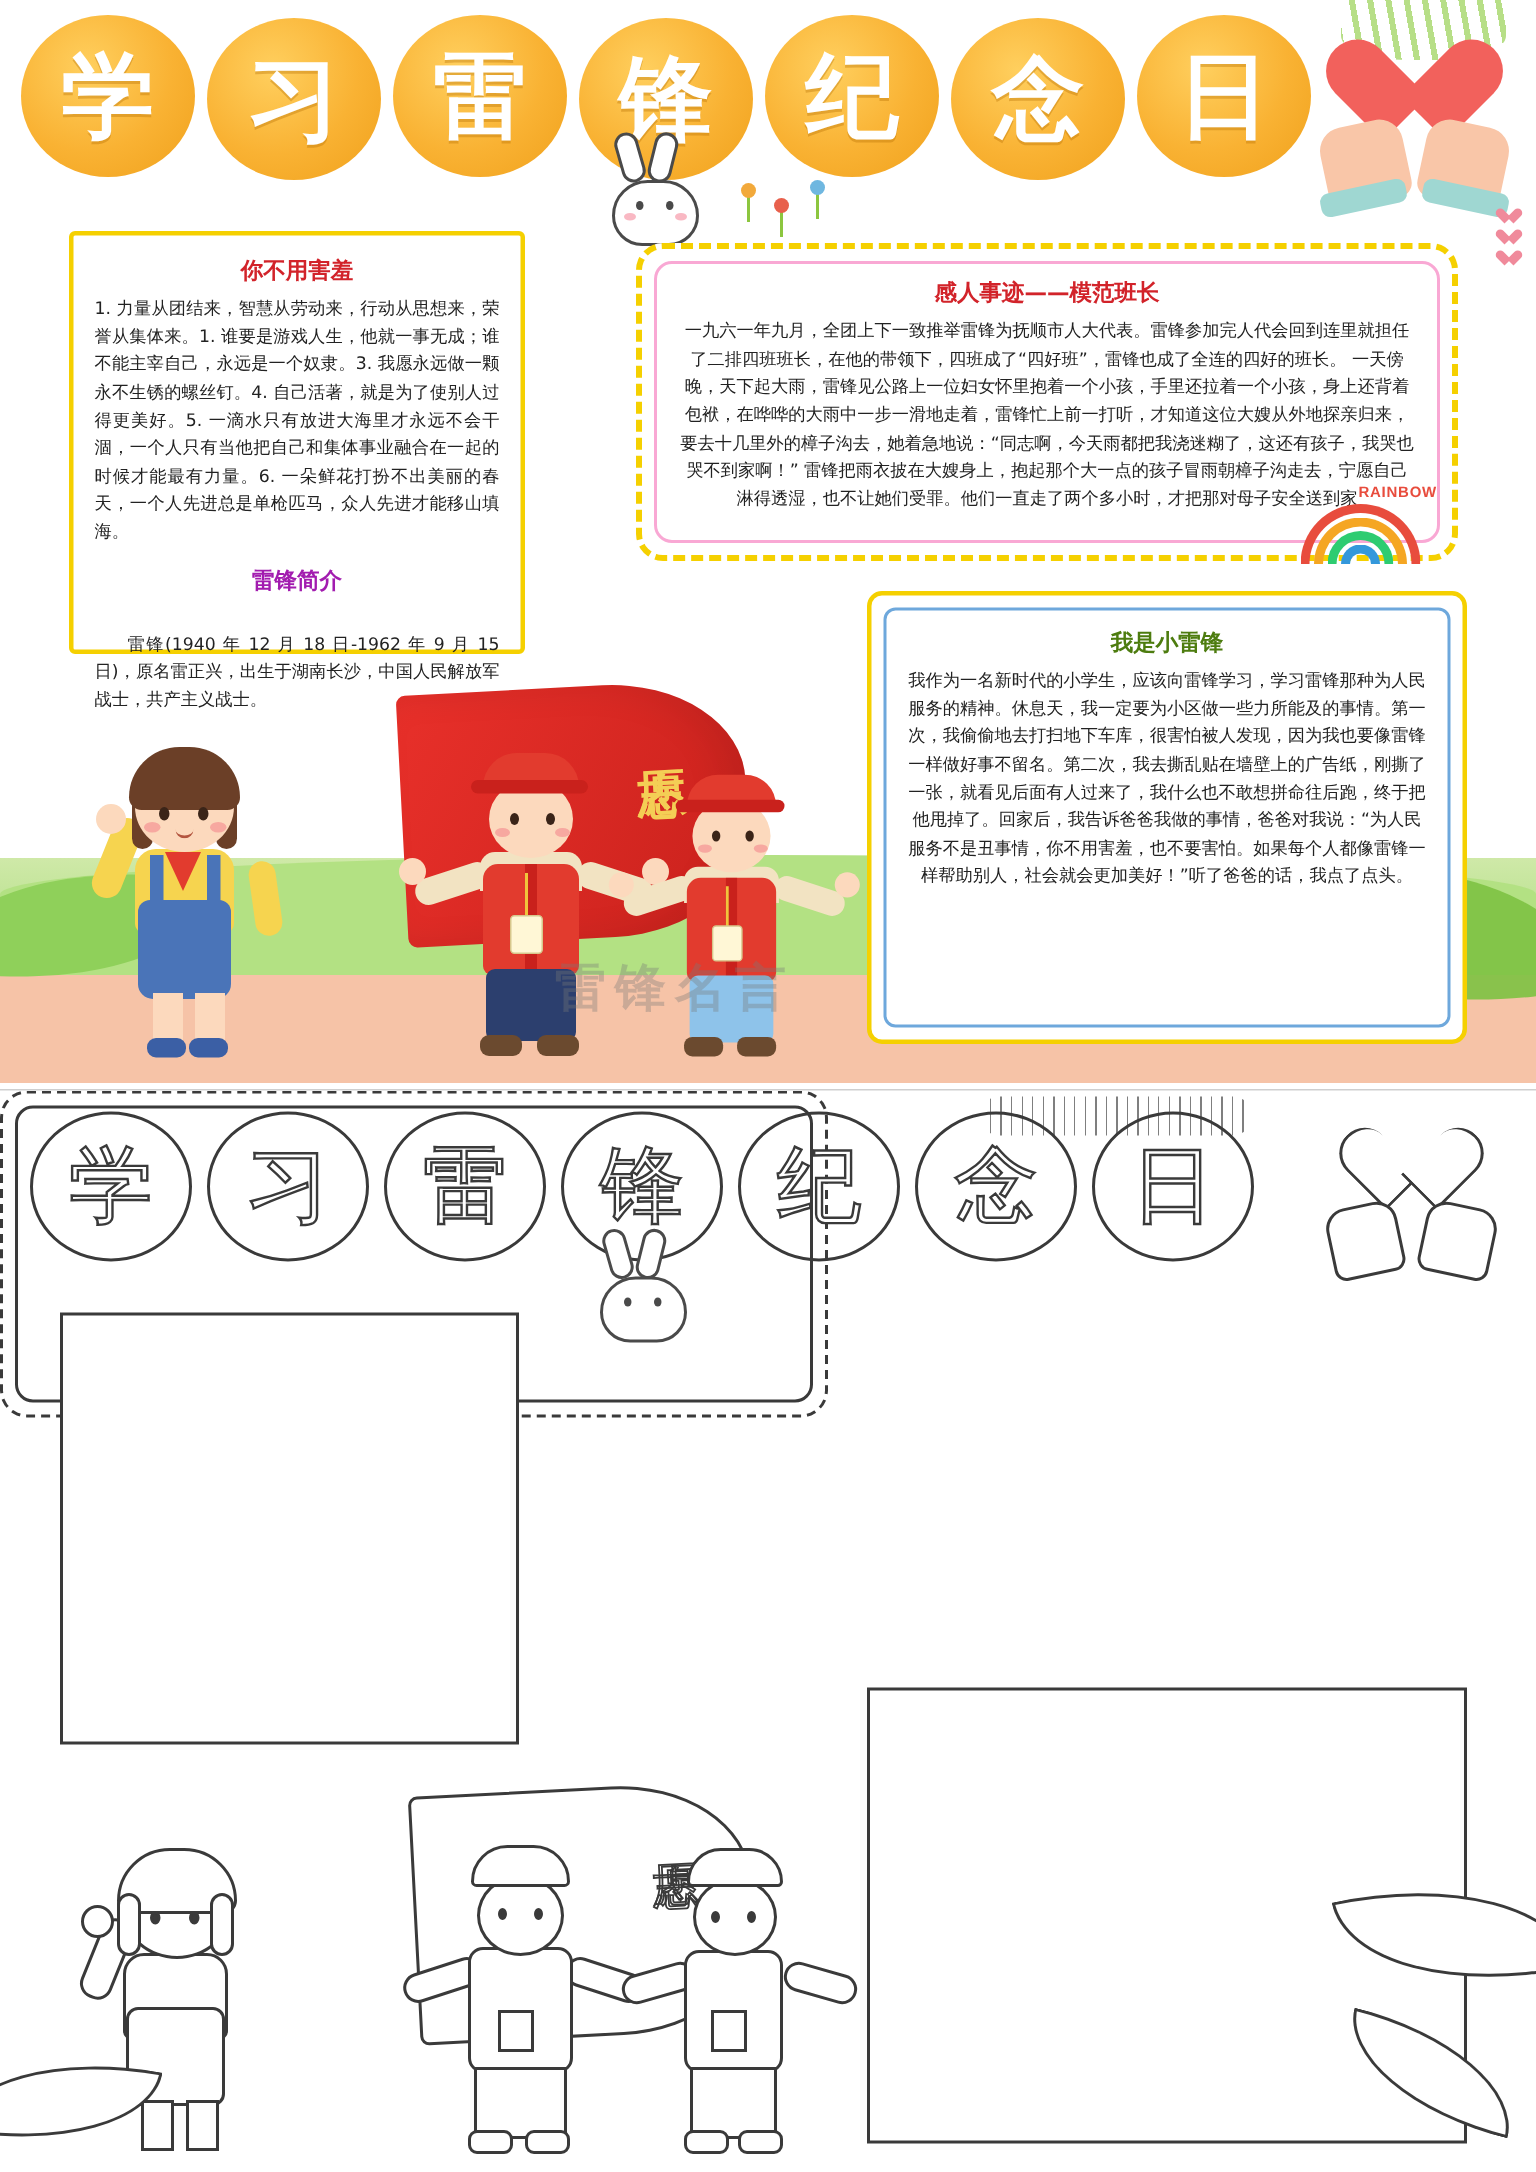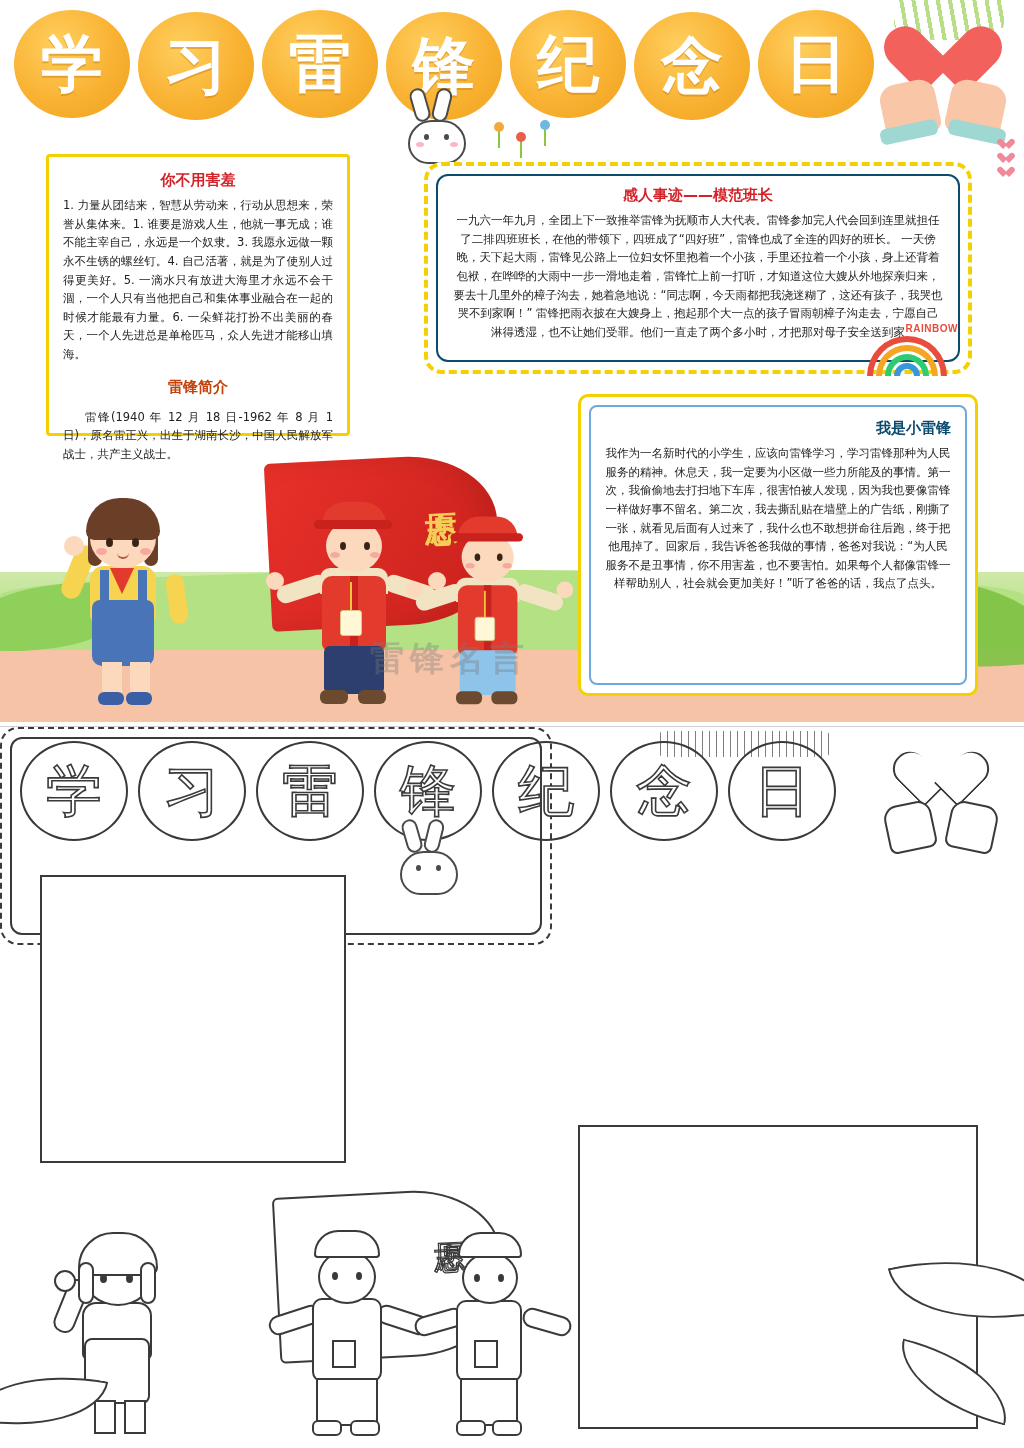--- a/index.html
+++ b/index.html
@@ -127,21 +127,21 @@
     padding: 12px 14px 10px 14px;
   }
   .box-top {
     left: 424px; top: 162px; width: 548px; height: 212px;
     border: 4px dashed #f5d000;
     border-radius: 18px;
     padding: 8px;
   }
   .box-top-inner {
     width: 100%; height: 100%;
-    border: 2px solid #0c4a6e;
+    border: 2px solid #f9a8d4;
     border-radius: 12px;
     padding: 8px 14px;
   }
   .box-right {
     left: 578px; top: 394px; width: 400px; height: 302px;
     border: 3px solid #f5d000;
     border-radius: 10px;
     padding: 8px;
   }
   .box-right-inner {
@@ -152,37 +152,37 @@
   }
 
   .box-title {
     text-align: center;
     color: #d2232a;
     font-weight: 700;
     font-size: 15px;
     margin: 2px 0 6px 0;
     font-family: "DejaVu Sans", sans-serif;
   }
-  .box-title.blue { color: #0c4a6e; text-align: right; }
+  .box-title.blue { color: #4d7c0f; }
   .box-text {
     font-size: 11.5px;
     line-height: 1.62;
     color: #222;
     text-align: justify;
     text-indent: 0;
     font-family: "DejaVu Sans", sans-serif;
   }
   .box-text.center-ish { text-align: center; }
   .box-text.indent { text-indent: 22px; }
   .sub-title {
     text-align: center;
-    color: #c2410c;
+    color: #a21caf;
     font-weight: 700;
     font-size: 15px;
-    margin: 14px 0 11px 0;
+    margin: 14px 0 23px 0;
     font-family: "DejaVu Sans", sans-serif;
   }
 
   
   .rainbow {
     position: absolute; right: 18px; bottom: -6px; width: 86px; height: 54px;
   }
   .rainbow i {
     position: absolute; left: 50%; bottom: 0; border-radius: 100px 100px 0 0;
     border-style: solid; border-bottom: none; transform: translateX(-50%);
@@ -440,21 +440,21 @@
       </div>
     <div class="flower" style="left:540px; top:120px;">
         <i></i>
         <b style="background:#6fb7e0"></b>
       </div>
 
     <div class="box box-left">
       <div class="box-title">你不用害羞</div>
       <div class="box-text">1. 力量从团结来，智慧从劳动来，行动从思想来，荣誉从集体来。1. 谁要是游戏人生，他就一事无成；谁不能主宰自己，永远是一个奴隶。3. 我愿永远做一颗永不生锈的螺丝钉。4. 自己活著，就是为了使别人过得更美好。5. 一滴水只有放进大海里才永远不会干涸，一个人只有当他把自己和集体事业融合在一起的时候才能最有力量。6. 一朵鲜花打扮不出美丽的春天，一个人先进总是单枪匹马，众人先进才能移山填海。</div>
       <div class="sub-title">雷锋简介</div>
-      <div class="box-text indent">雷锋(1940 年 12 月 18 日-1962 年 8 月 1 日)，原名雷正兴，出生于湖南长沙，中国人民解放军战士，共产主义战士。</div>
+      <div class="box-text indent">雷锋(1940 年 12 月 18 日-1962 年 9 月 15 日)，原名雷正兴，出生于湖南长沙，中国人民解放军战士，共产主义战士。</div>
     </div>
 
     <div class="box box-top">
       <div class="box-top-inner">
         <div class="box-title">感人事迹——模范班长</div>
         <div class="box-text center-ish">一九六一年九月，全团上下一致推举雷锋为抚顺市人大代表。雷锋参加完人代会回到连里就担任了二排四班班长，在他的带领下，四班成了“四好班”，雷锋也成了全连的四好的班长。 一天傍晚，天下起大雨，雷锋见公路上一位妇女怀里抱着一个小孩，手里还拉着一个小孩，身上还背着包袱，在哗哗的大雨中一步一滑地走着，雷锋忙上前一打听，才知道这位大嫂从外地探亲归来，要去十几里外的樟子沟去，她着急地说：“同志啊，今天雨都把我浇迷糊了，这还有孩子，我哭也哭不到家啊！” 雷锋把雨衣披在大嫂身上，抱起那个大一点的孩子冒雨朝樟子沟走去，宁愿自己淋得透湿，也不让她们受罪。他们一直走了两个多小时，才把那对母子安全送到家</div>
       </div>
       <div class="rainbow">
         <i class="rb1"></i>
           <i class="rb2"></i>

